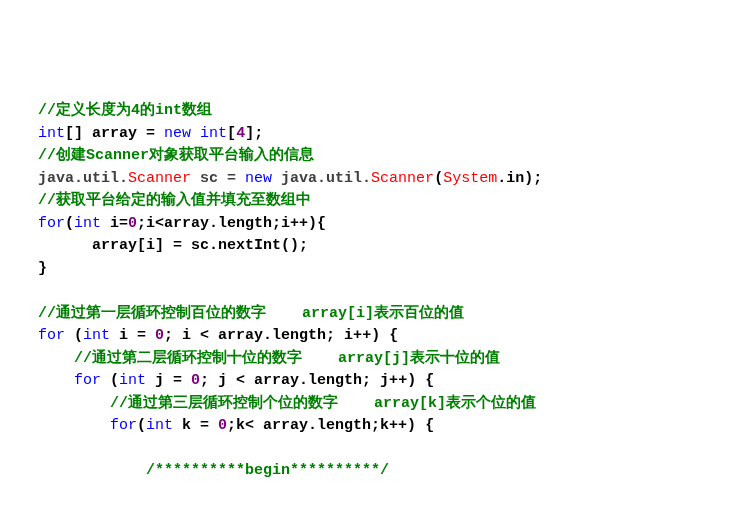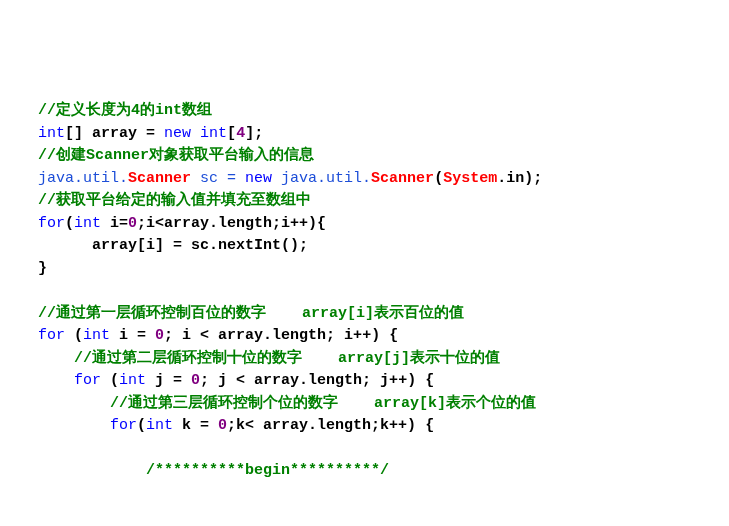--- a/index.html
+++ b/index.html
@@ -9,24 +9,24 @@
       background: #ffffff;
       margin: 0;
       padding: 10px 20px;
       white-space: pre;
     }
     .code-line {
       display: block;
     }
     .cm { color: #008000; font-weight: bold; }
     .kw { color: #0000ff; font-weight: normal; }
-    .ty { color: #ff0000; font-weight: bold; text-align: right; }
+    .ty { color: #ff0000; font-weight: normal; text-align: right; }
     .nm { color: #800080; font-weight: bold; }
     .pn { color: #000000; font-weight: bold; }
-    .id { color: #1d4ed8; font-weight: normal; }
+    .id { color: #404040; font-weight: bold; }
   </style>
 </head>
 <body>
 
 
 
 <div id="code-container"><span class="code-line"><span>  </span><span class="cm">//定义长度为4的int数组</span></span><span class="code-line"><span>  </span><span class="kw">int</span><span class="pn">[] array = </span><span class="kw">new</span><span class="pn"> </span><span class="kw">int</span><span class="pn">[</span><span class="nm">4</span><span class="pn">];</span></span><span class="code-line"><span>  </span><span class="cm">//创建Scanner对象获取平台输入的信息</span></span><span class="code-line"><span>  </span><span class="id">java.util.</span><span class="ty">Scanner</span><span class="id"> sc = </span><span class="kw">new</span><span class="id"> java.util.</span><span class="ty">Scanner</span><span class="pn">(</span><span class="ty">System</span><span class="pn">.in);</span></span><span class="code-line"><span>  </span><span class="cm">//获取平台给定的输入值并填充至数组中</span></span><span class="code-line"><span>  </span><span class="kw">for</span><span class="pn">(</span><span class="kw">int</span><span class="pn"> i=</span><span class="nm">0</span><span class="pn">;i&lt;array.length;i++){</span></span><span class="code-line"><span>        </span><span class="pn">array[i] = sc.nextInt();</span></span><span class="code-line"><span>  </span><span class="pn">}</span></span><span class="code-line"><span></span><span>&nbsp;</span></span><span class="code-line"><span>  </span><span class="cm">//通过第一层循环控制百位的数字    array[i]表示百位的值</span></span><span class="code-line"><span>  </span><span class="kw">for</span><span class="pn"> (</span><span class="kw">int</span><span class="pn"> i = </span><span class="nm">0</span><span class="pn">; i &lt; array.length; i++) {</span></span><span class="code-line"><span>      </span><span class="cm">//通过第二层循环控制十位的数字    array[j]表示十位的值</span></span><span class="code-line"><span>      </span><span class="kw">for</span><span class="pn"> (</span><span class="kw">int</span><span class="pn"> j = </span><span class="nm">0</span><span class="pn">; j &lt; array.length; j++) {</span></span><span class="code-line"><span>          </span><span class="cm">//通过第三层循环控制个位的数字    array[k]表示个位的值</span></span><span class="code-line"><span>          </span><span class="kw">for</span><span class="pn">(</span><span class="kw">int</span><span class="pn"> k = </span><span class="nm">0</span><span class="pn">;k&lt; array.length;k++) {</span></span><span class="code-line"><span></span><span>&nbsp;</span></span><span class="code-line"><span>              </span><span class="cm">/**********begin**********/</span></span><span class="code-line"><span></span><span>&nbsp;</span></span><span class="code-line"><span></span><span>&nbsp;</span></span></div>
 
 
 

